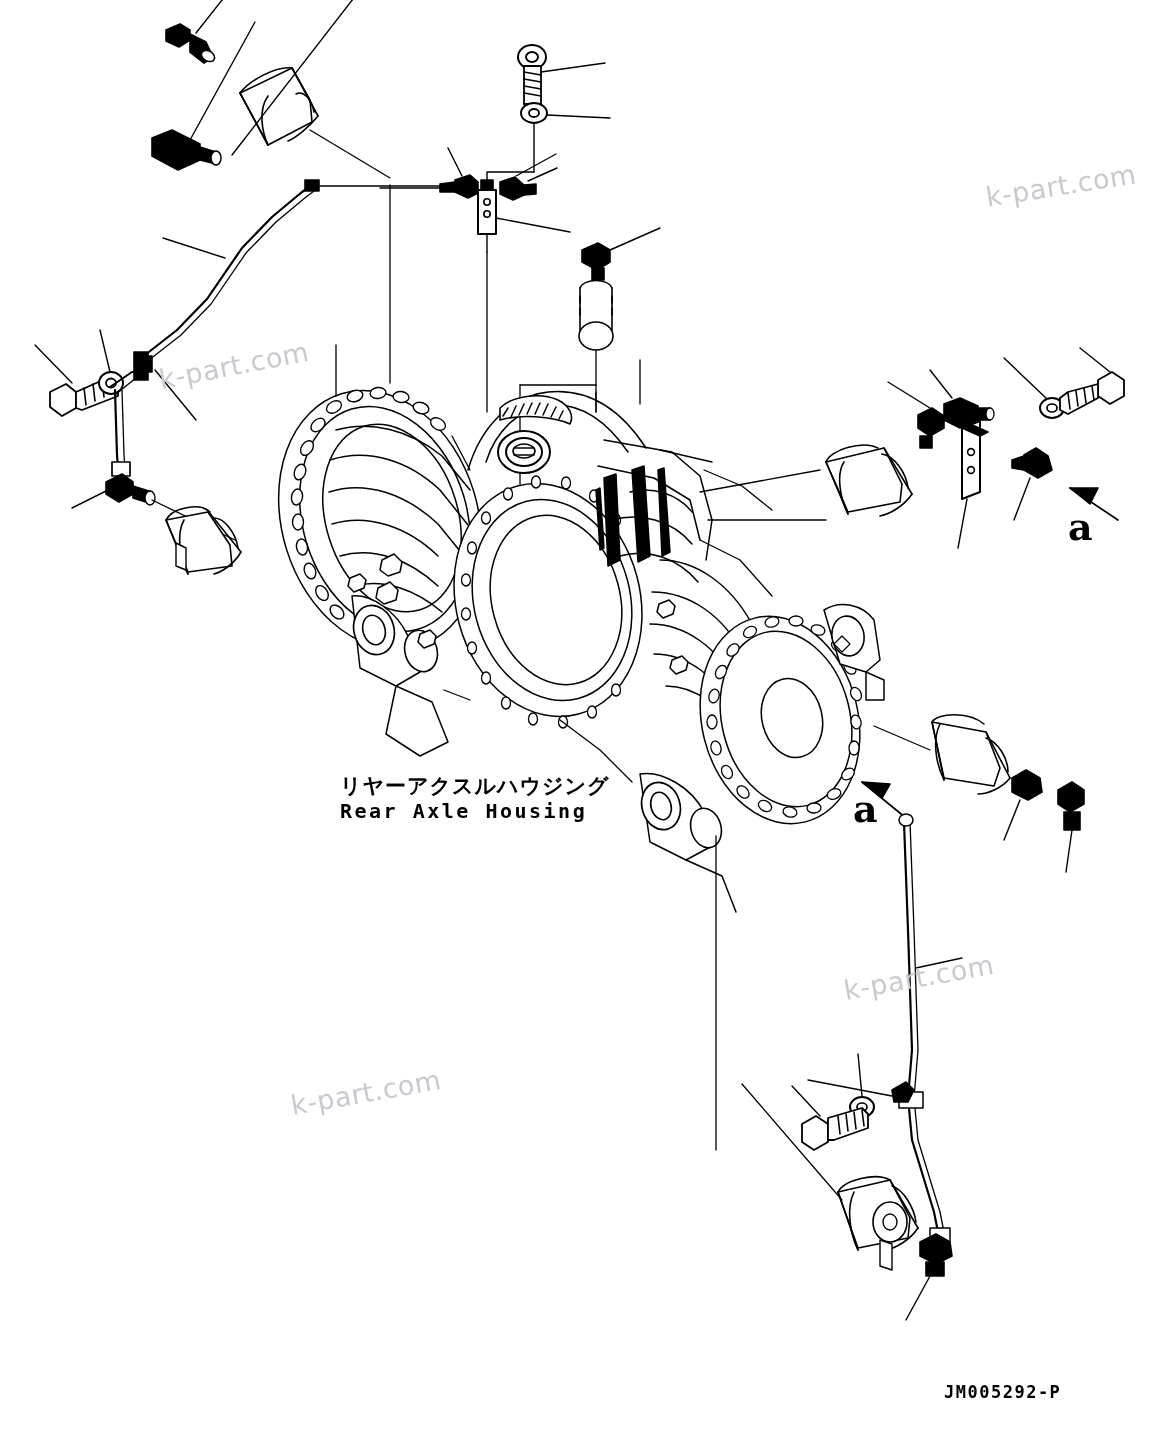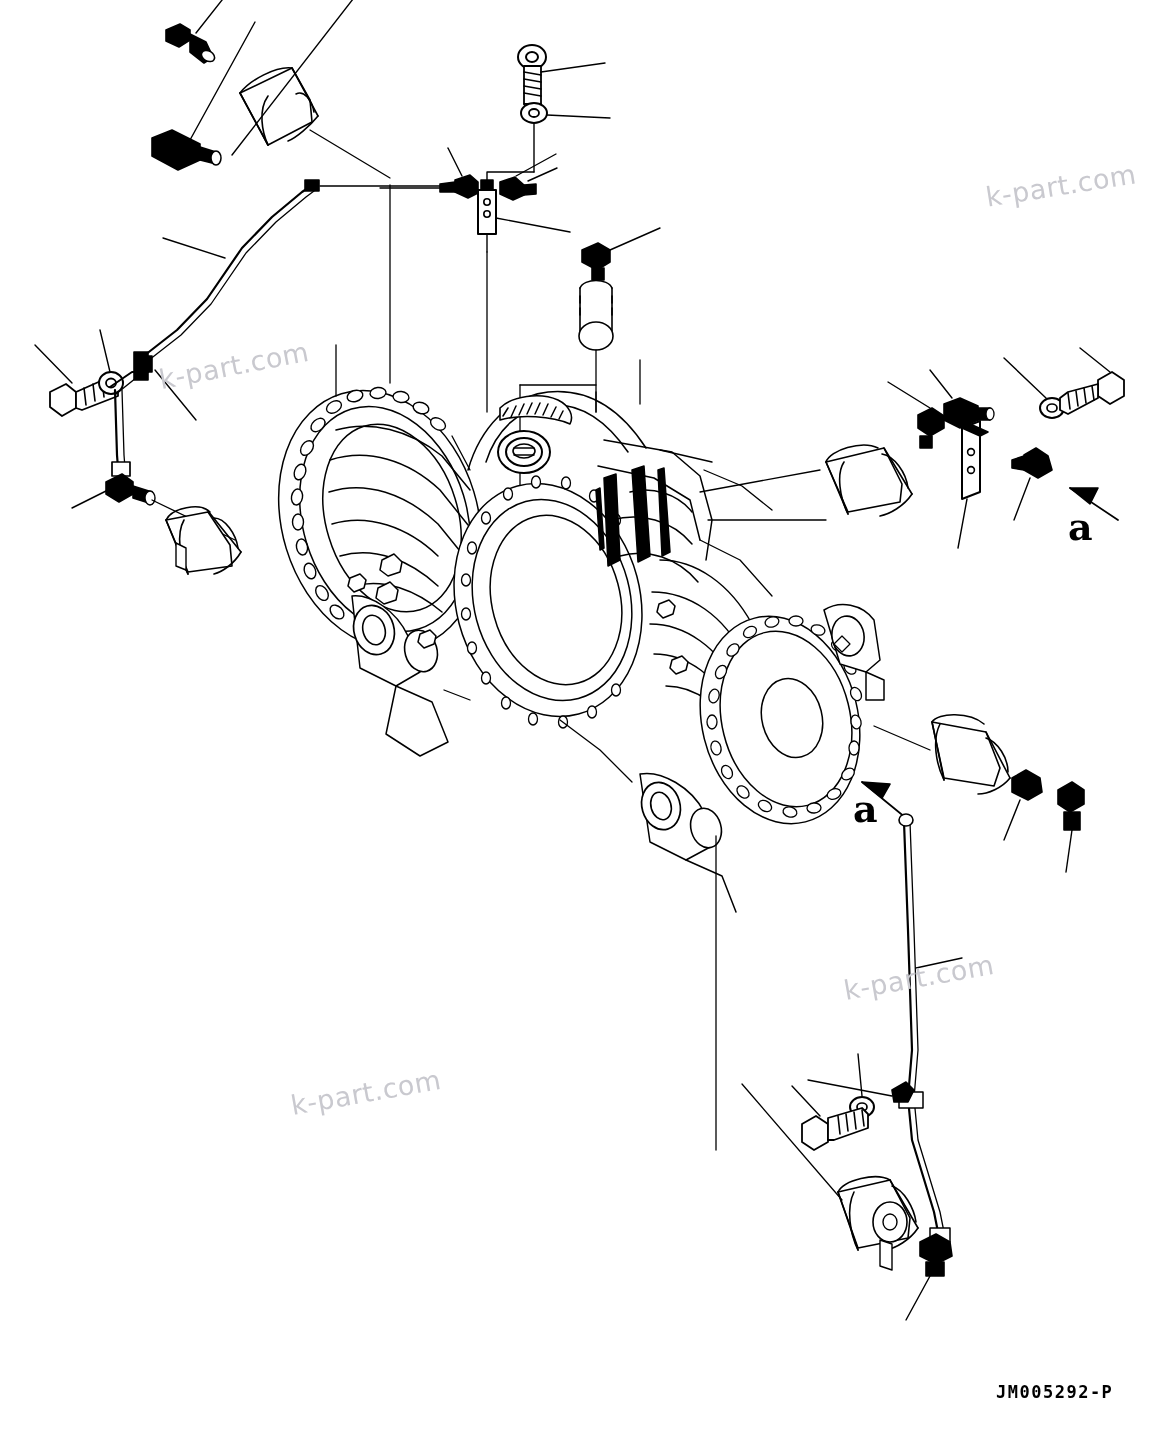--- a/index.html
+++ b/index.html
@@ -508,16 +508,20 @@
   </svg>
 
   <div class="wm" style="left:985px; top:170px; transform:rotate(-9deg);">k-part.com</div>
   <div class="wm" style="left:158px; top:350px; transform:rotate(-11deg);">k-part.com</div>
   <div class="wm" style="left:843px; top:962px; transform:rotate(-10deg);">k-part.com</div>
   <div class="wm" style="left:290px; top:1077px; transform:rotate(-10deg);">k-part.com</div>
 
   <div class="callout-a" style="left:1068px; top:508px;">a</div>
   <div class="callout-a" style="left:853px; top:790px;">a</div>
 
-
-  <div class="drawing-no" style="left:996px; top:1382px;">JM005292-P</div>
+  <div class="part-label" style="left:340px; top:775px; width:240px;">
+    <span class="jp">リヤーアクスルハウジング</span>
+    <span class="en">Rear Axle Housing</span>
+  </div>
+
+  <div class="drawing-no" style="left:944px; top:1382px;">JM005292-P</div>
 
 </div>
 
 </body></html>

